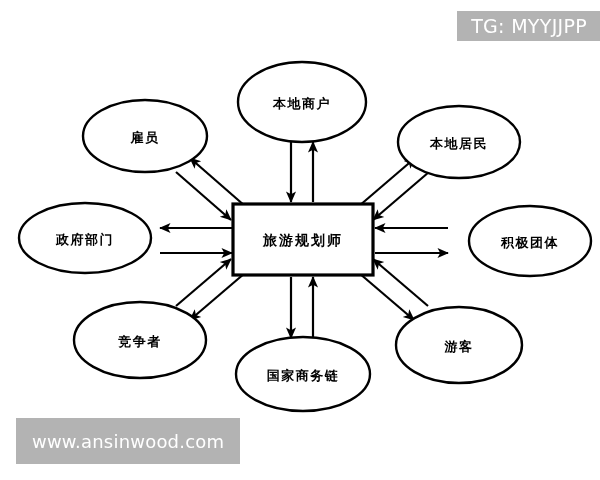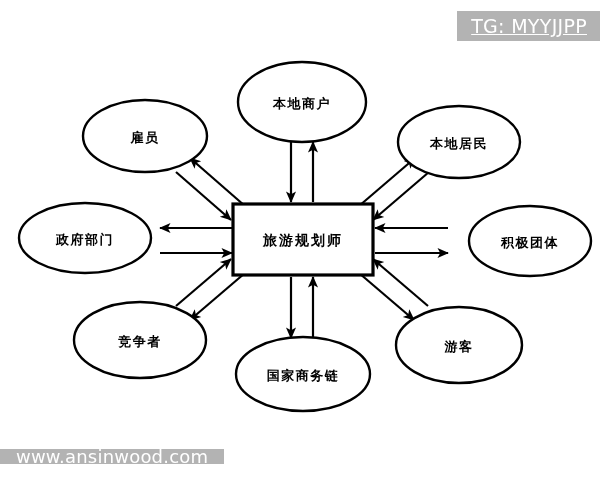--- a/index.html
+++ b/index.html
@@ -77,26 +77,25 @@
     white-space: nowrap;
     box-sizing: border-box;
   }
   #watermark-tg {
     top: 11px;
     right: 0px;
     height: 30px;
     padding: 0 13px 0 14px;
     font-size: 19px;
     letter-spacing: 0.3px;
-    text-decoration: underline;
   }
   #watermark-site {
-    left: 0px;
+    left: 16px;
     bottom: 16px;
-    height: 15px;
+    height: 46px;
     padding: 0 16px 0 16px;
     font-size: 18px;
     letter-spacing: 0.2px;
   }
 </style>
 </head>
 <body>
 
 <div id="stage">
 

